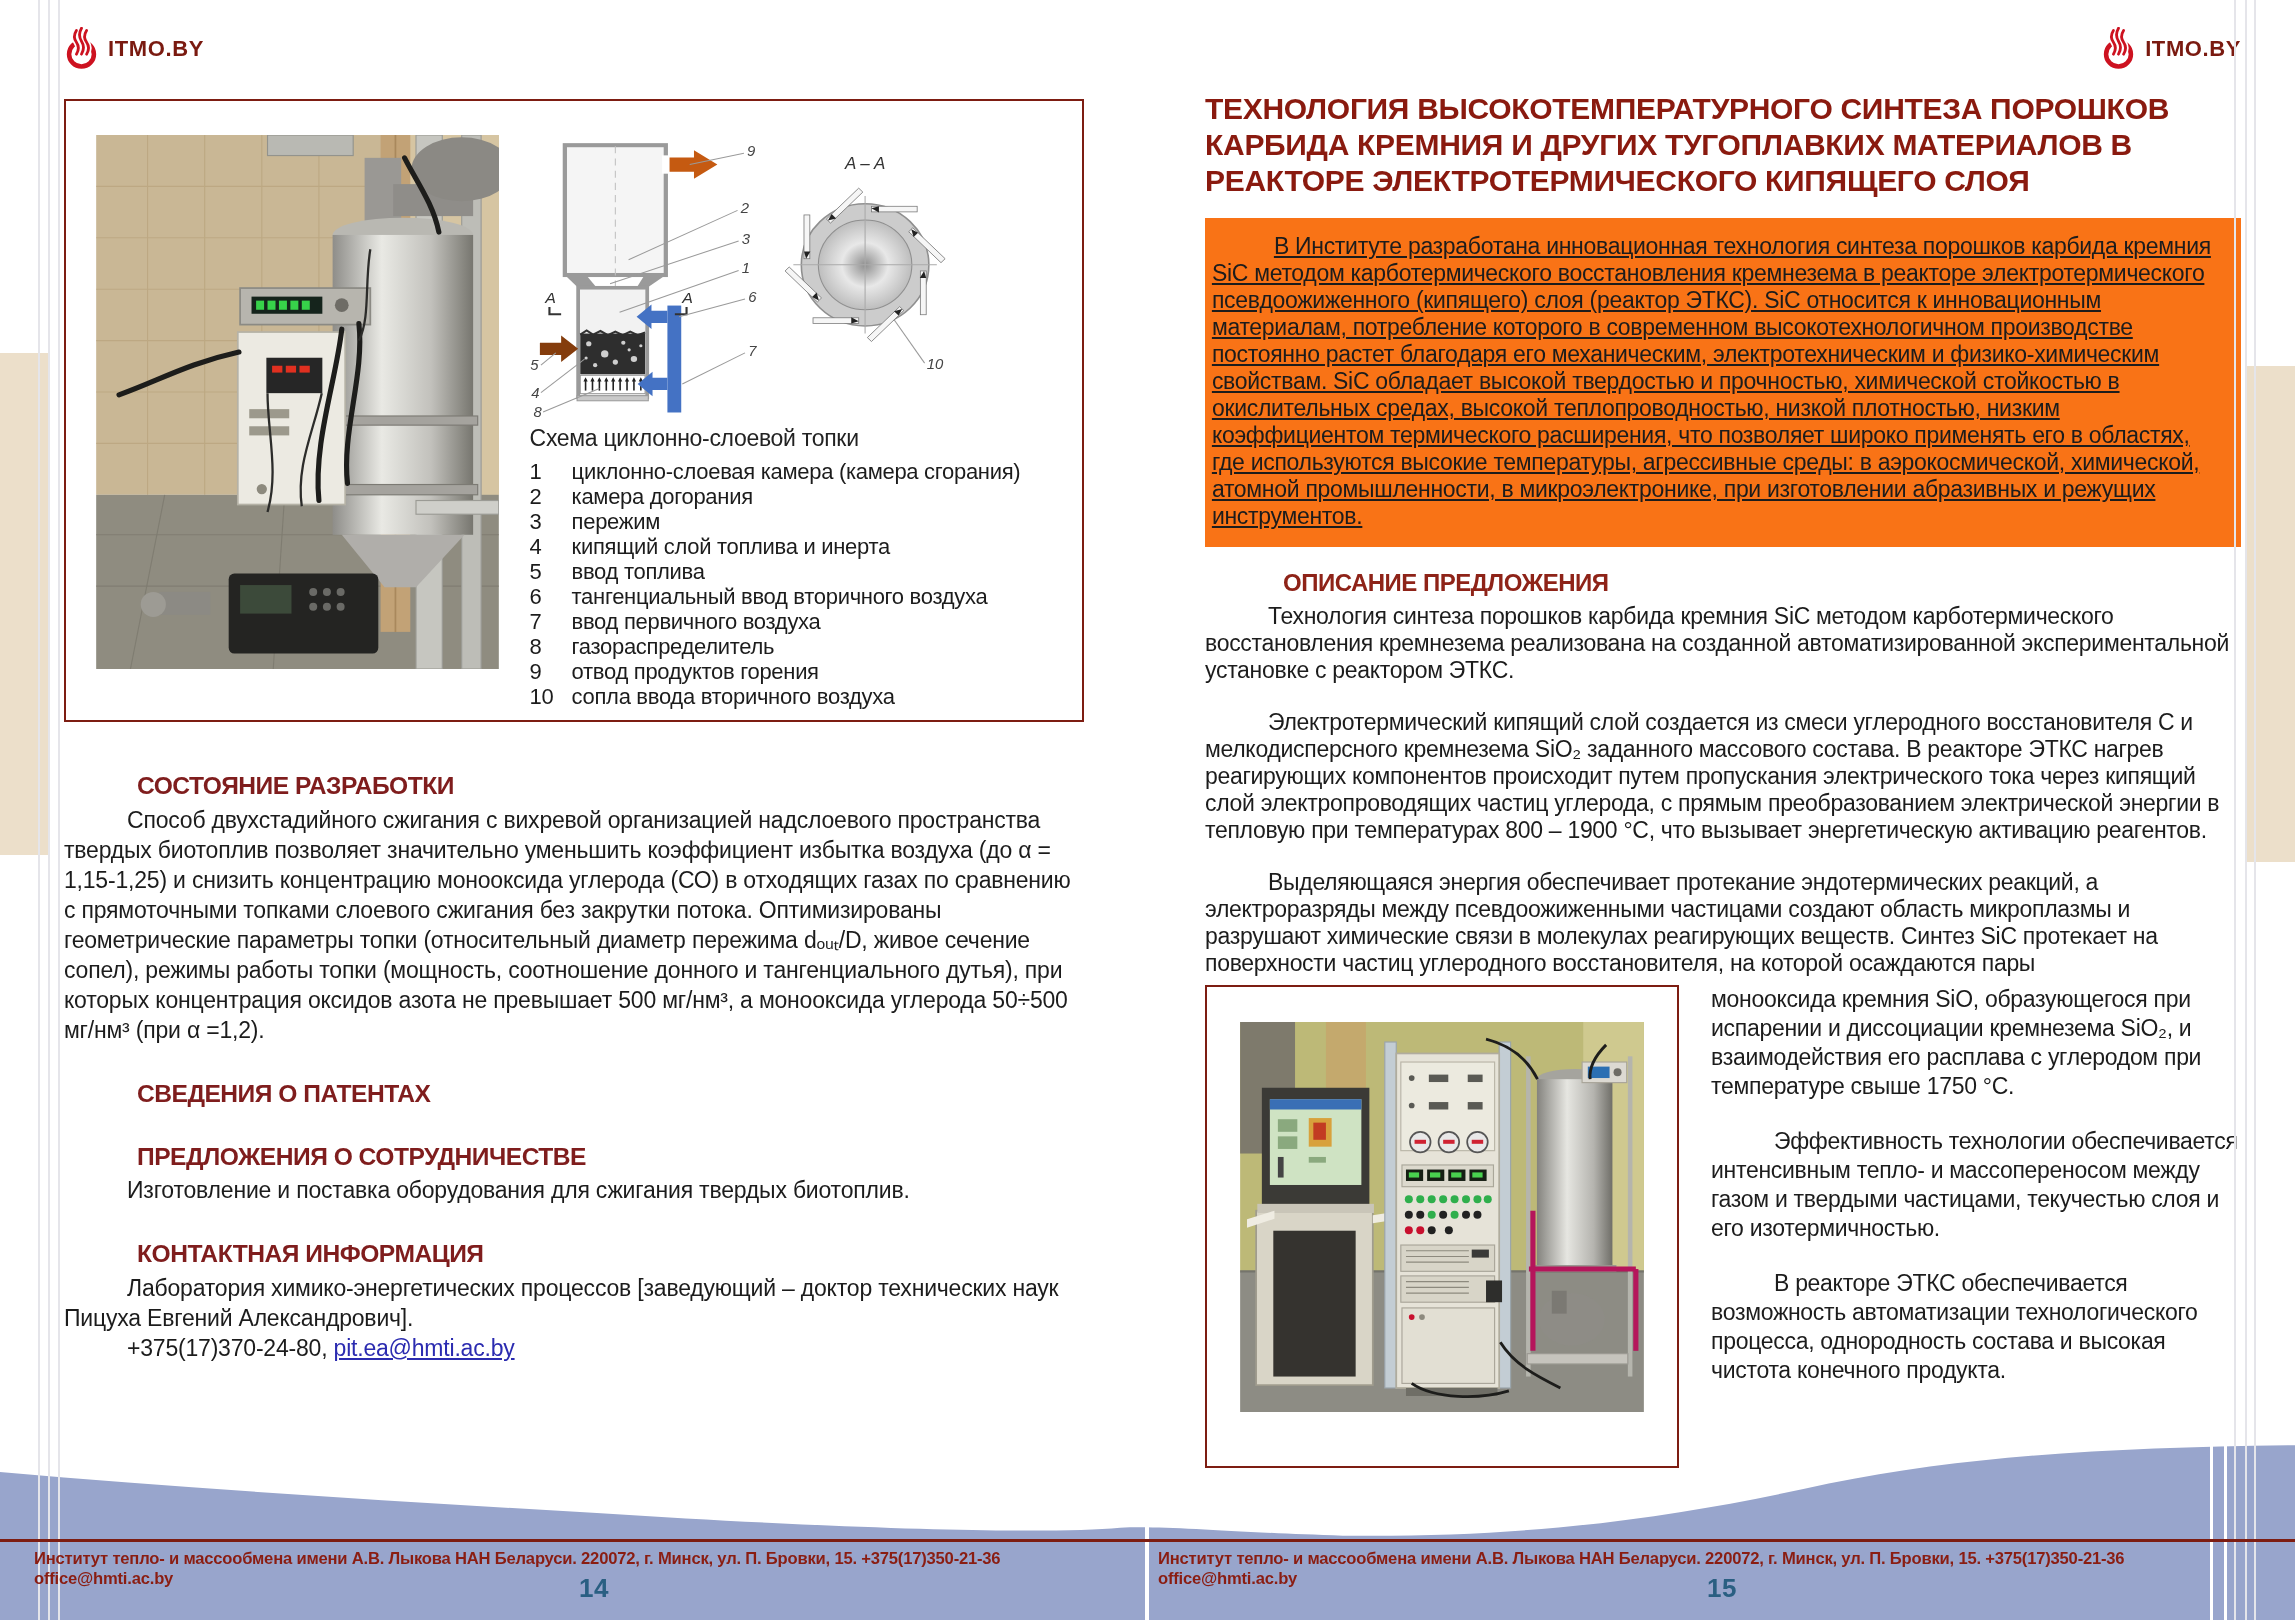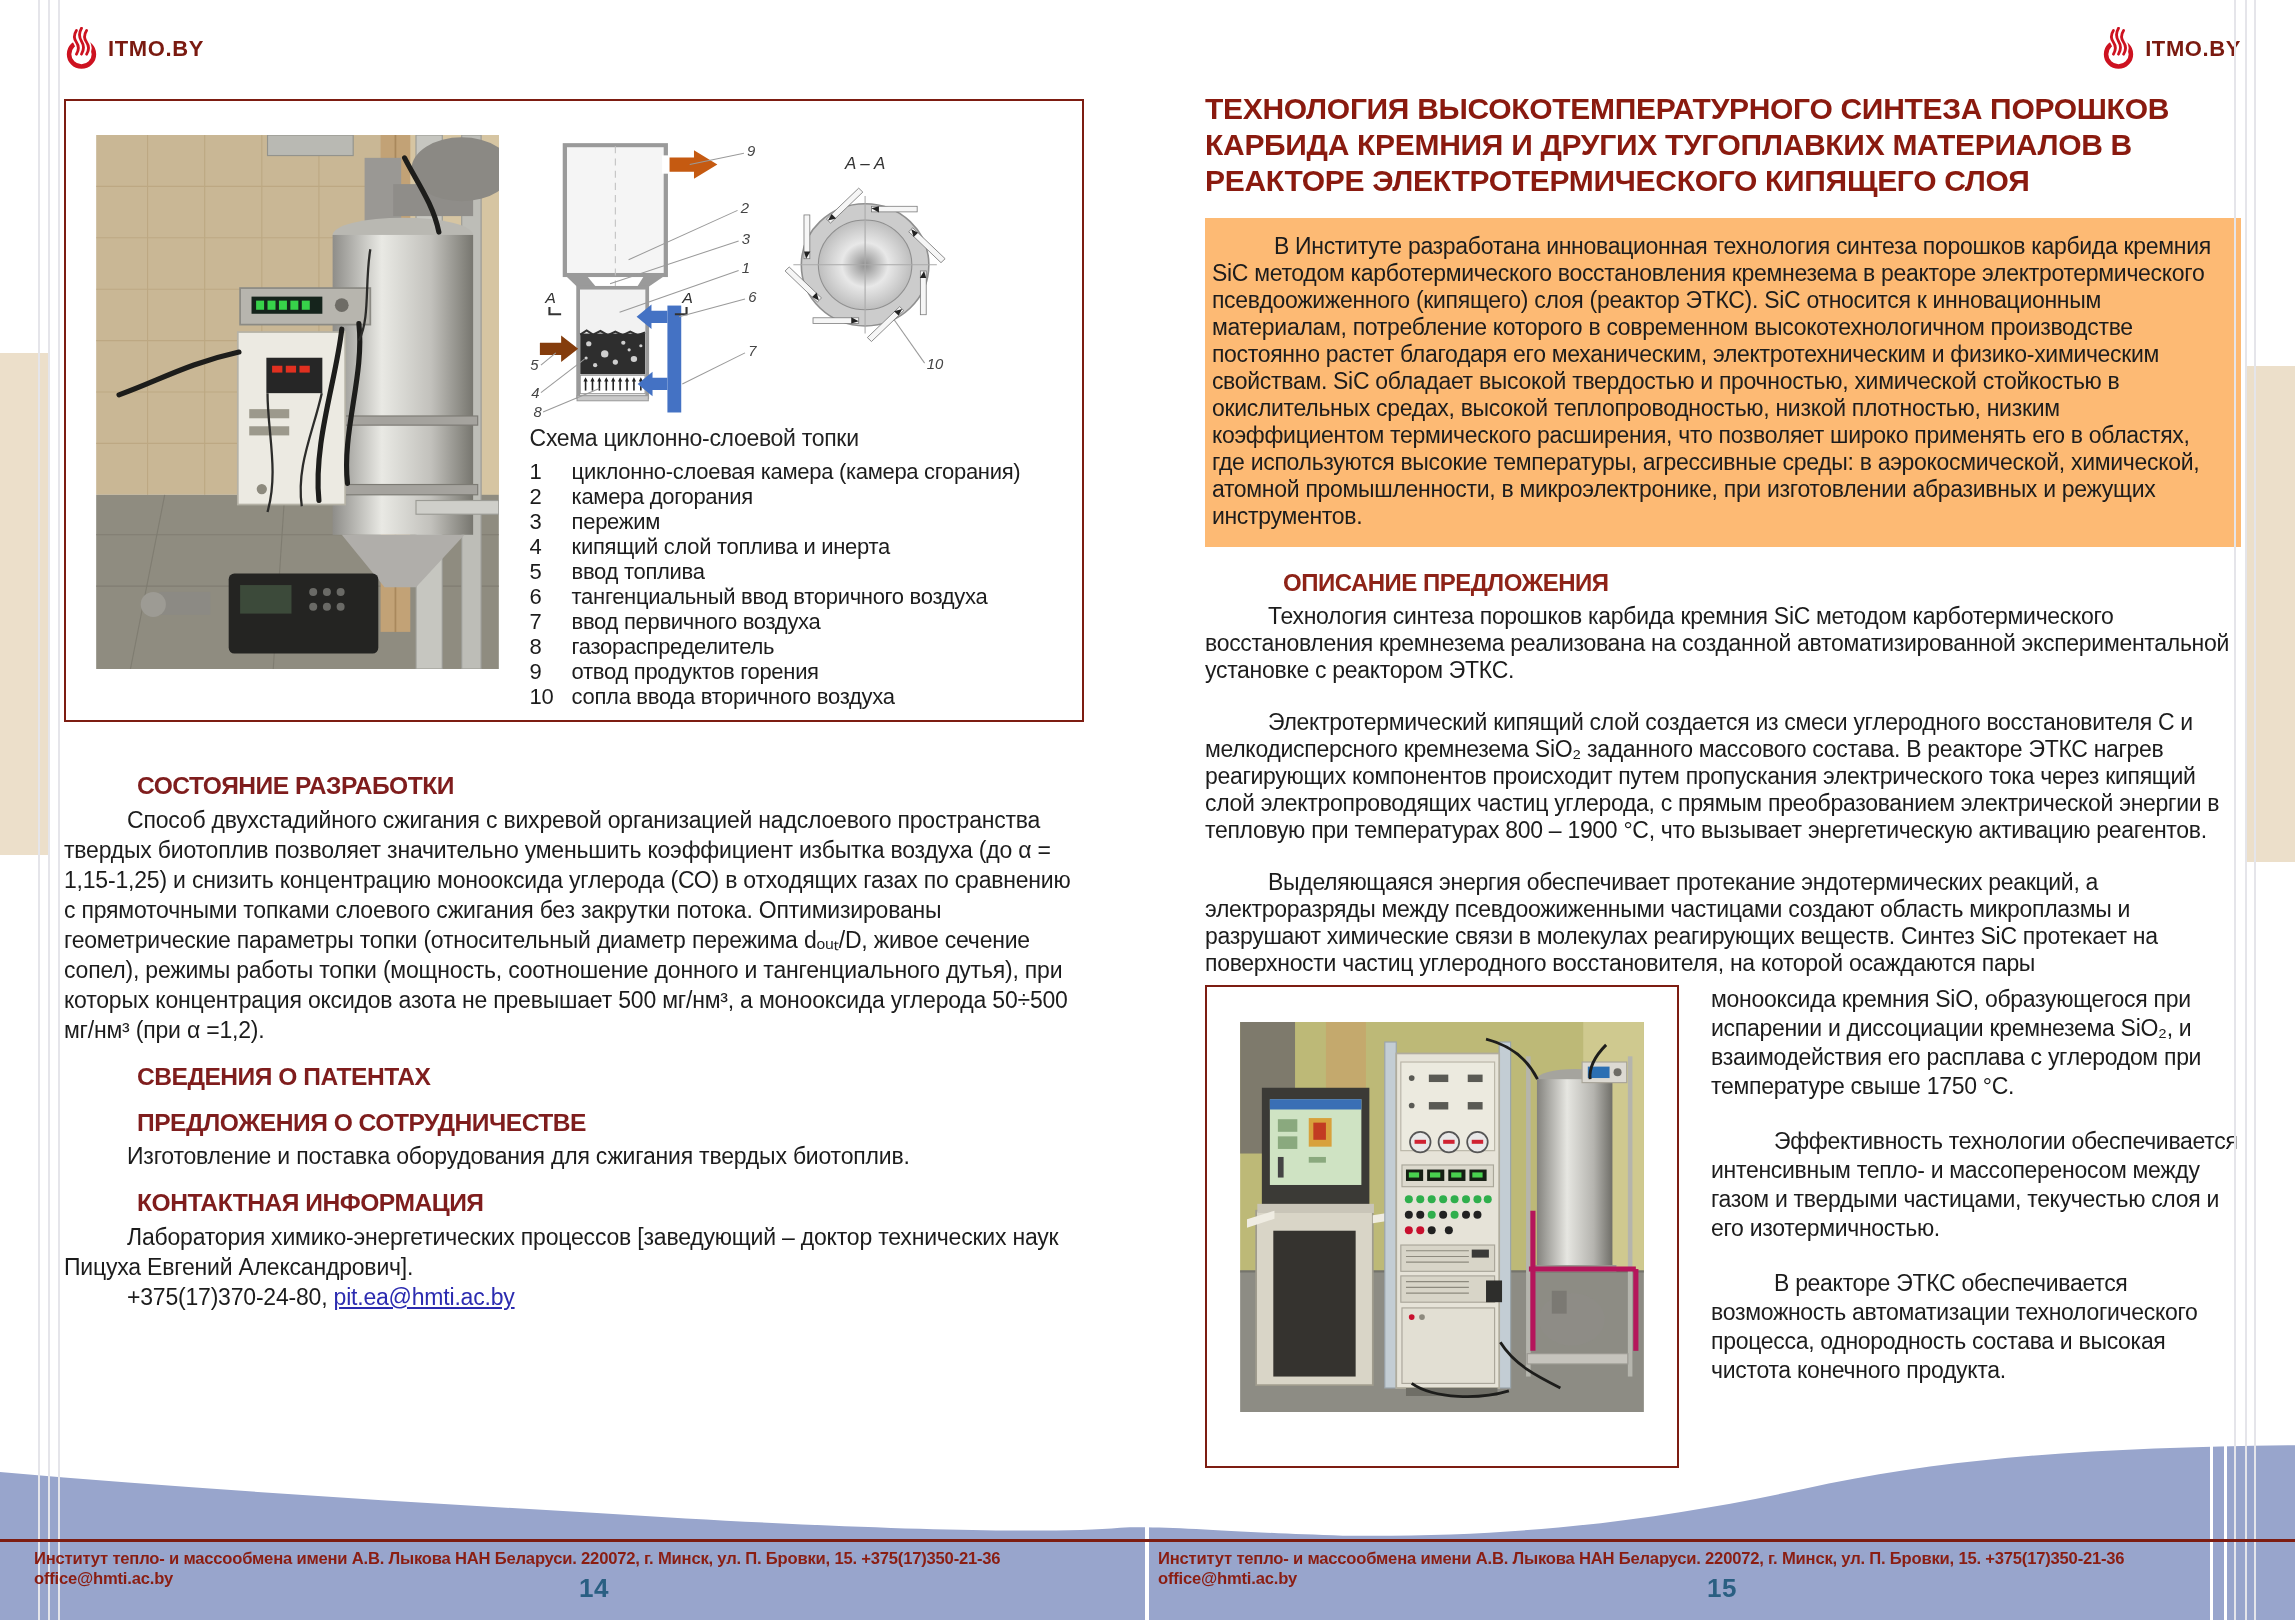--- a/index.html
+++ b/index.html
@@ -45,32 +45,32 @@
   .fig-right { flex:1; display:flex; flex-direction:column; }
   .diagram-svg { width:457px; height:286px; }
   .fig-caption { font-size:23px; letter-spacing:-0.3px; margin:4.6px 0 6.9px 4.6px; color:#222; }
   .legend { margin-left:4.6px; }
   .leg-row { display:flex; font-size:22px; line-height:25px; letter-spacing:-0.3px; }
   .leg-num { width:42px; flex:none; }
   .leg-txt { flex:1; }
 
   .sec-h { color:#7f1d1d; font-size:24.6px; font-weight:700; letter-spacing:-0.5px; margin-left:73px; }
   .sec-p { font-size:23px; line-height:30px; letter-spacing:-0.2px; text-indent:63px; margin-top:4.6px; }
-  .mt-88 { margin-top:50px; } .mt-55 { margin-top:18px; }
+  .mt-88 { margin-top:50px; } .mt-55 { margin-top:35px; }
   .contact-line { font-size:23px; line-height:30px; letter-spacing:-0.2px; text-indent:63px; }
   a.email { color:#2b2bb0; text-decoration:underline; }
 
   
   .title {
     margin-top:24px; color:#8a1a0f; font-weight:700; font-size:30px; line-height:36px;
     letter-spacing:-0.3px; white-space:pre-line;
   }
   .intro-box {
-    margin-top:19.4px; background:#fdba74; padding:15px 23px 17px 6.9px;
-    font-size:23px; line-height:27px; letter-spacing:-0.3px; text-indent:62px;
+    margin-top:19.4px; background:#f97316; padding:15px 23px 17px 6.9px;
+    font-size:23px; line-height:27px; letter-spacing:-0.3px; text-indent:62px;text-decoration:underline;
   }
   .r-h { margin-top:22px; margin-left:78px; color:#8e2318; font-size:24px; font-weight:700; letter-spacing:-0.5px; }
   .r-p { font-size:23px; line-height:27px; letter-spacing:-0.3px; text-indent:63px; margin-top:5.7px; }
   .r-p.gap { margin-top:25px; }
   .photo-row { margin-top:8px; display:flex; gap:32px; }
   .photo-box {
     width:474px; height:483px; flex:none; border:2.3px solid #7d1d12; background:#fff;
     padding:35px 33px 0 33px;
   }
   .photo-right-svg { width:404px; height:390px; }

